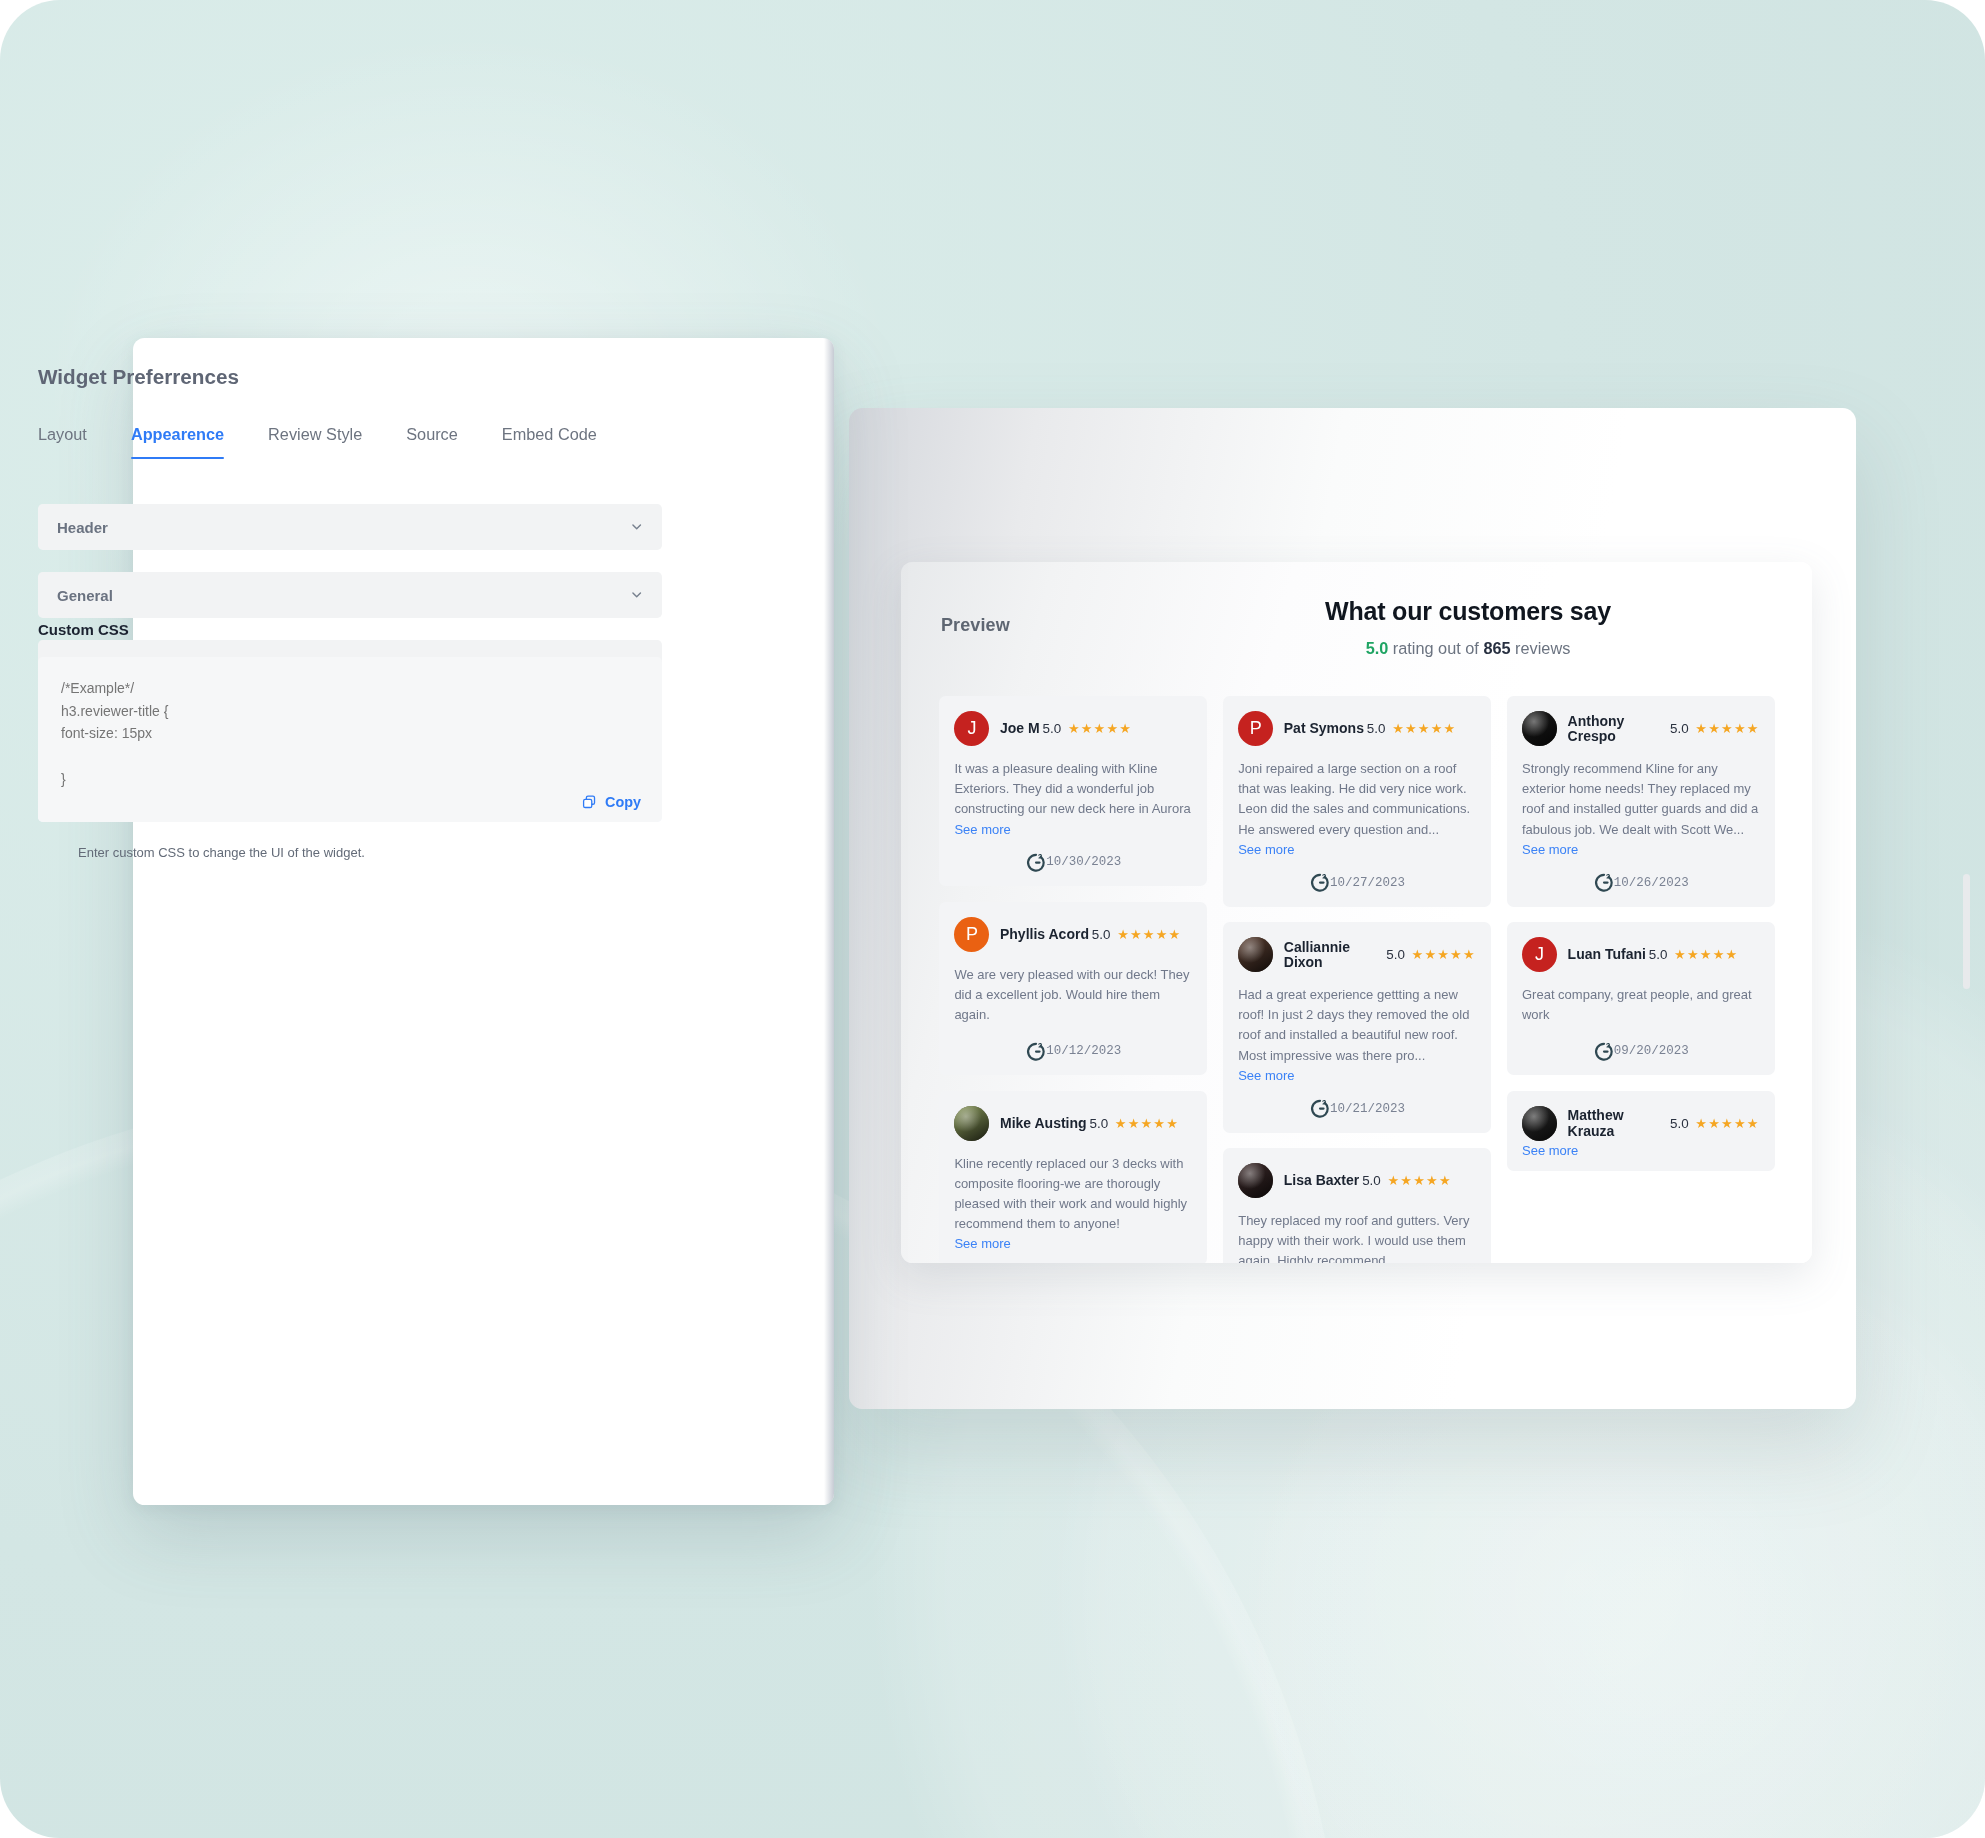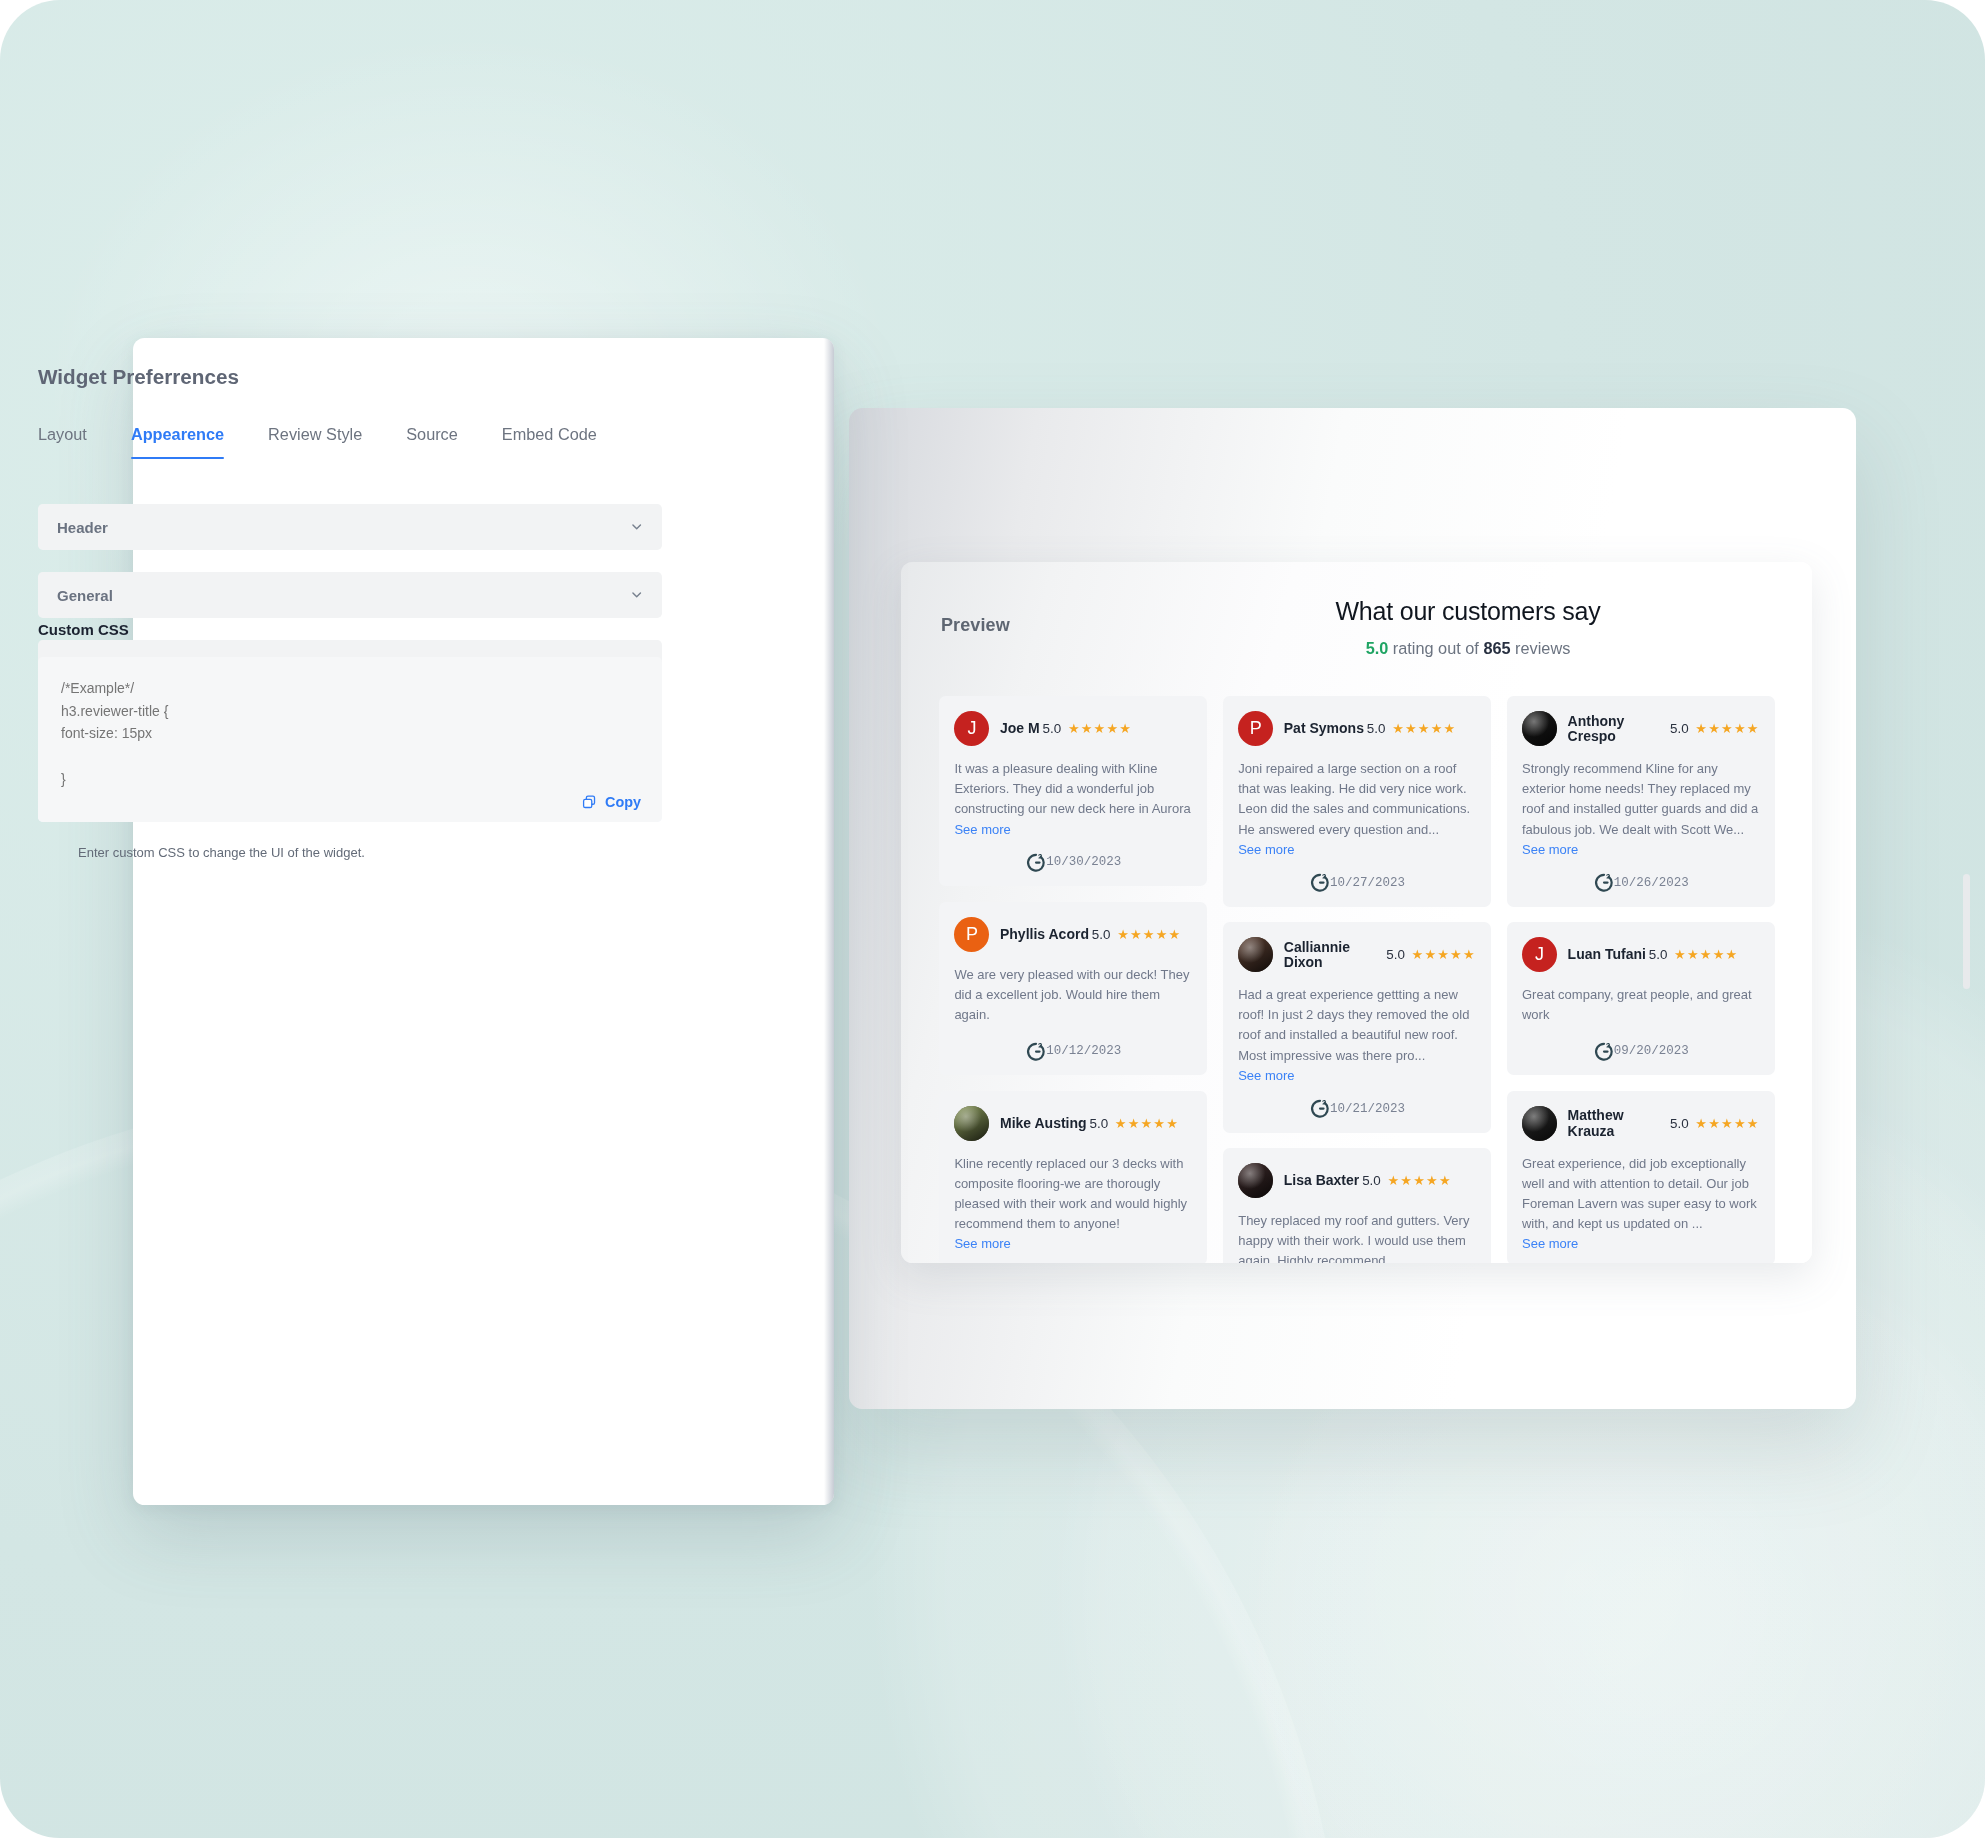--- a/index.html
+++ b/index.html
@@ -101,21 +101,21 @@
     letter-spacing: 0.1px;
   }
   #widget-header {
     position: absolute;
     left: 298px; top: 35px;
     width: 538px;
     text-align: center;
   }
   #widget-title {
     font-size: 25px;
-    font-weight: 400;
+    font-weight: 700;
     color: #10161f;
     letter-spacing: -0.2px;
   }
   #widget-subtitle {
     margin-top: 12.5px;
     font-size: 16.3px;
     color: #6b7380;
   }
   #widget-subtitle .rating { color: #1fa463; font-weight: 700; }
   #widget-subtitle .count  { color: #283041; font-weight: 700; }
@@ -470,21 +470,21 @@
               <div class="rc-avatar photo">
                 <span class="ph1" style="background:radial-gradient(circle at 34% 30%, rgba(255,255,255,.42), rgba(255,255,255,0) 46%),linear-gradient(150deg,#2b2b2b 0%, #000 120%);"></span>
               </div>
               <div class="rc-meta">
                 <div class="rc-name">Matthew Krauza</div>
                 <div class="rc-rating-row">
                   <span class="rc-score">5.0</span>
                   <span class="rc-stars">★★★★★</span>
                 </div>
               </div>
-            </div><div class="rc-body">Great experience, did job exceptionally well and with attention to detail. Our job Foreman Lavern was super easy to work with, and kept us updated on ...</div><a class="rc-seemore">See more</a></div></div>
+            </div><a class="rc-seemore">See more</a></div></div>
     </div>
   </div>
 
   <div id="prefs-panel">
     <div id="panel-right-edge"></div>
   </div>
 
   <div id="prefs-title">Widget Preferrences</div>
 
   <div id="tabs">

